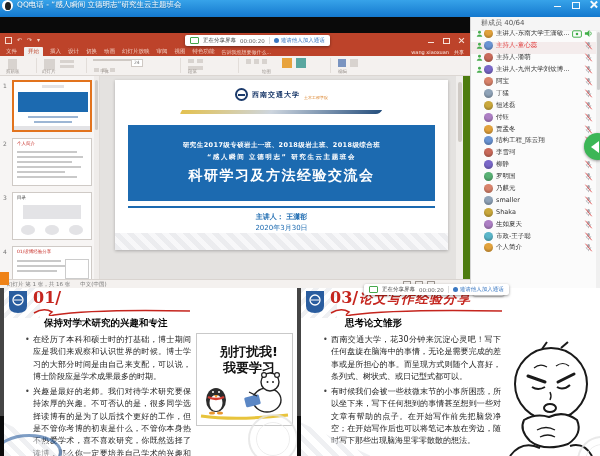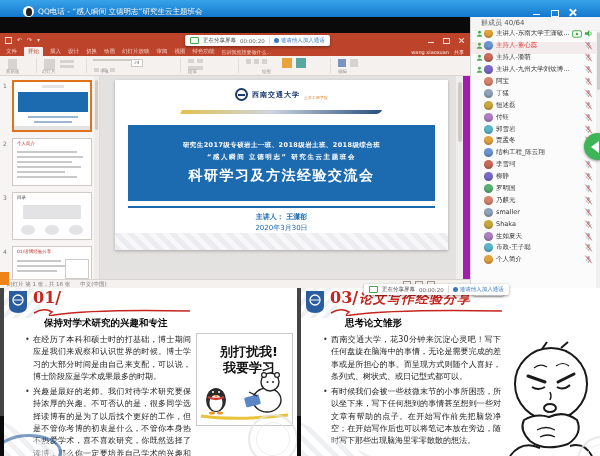--- a/index.html
+++ b/index.html
@@ -1,38 +1,38 @@
 <!DOCTYPE html>
 <html><head>
 <meta charset="utf-8">
 <style>
   html,body{margin:0;padding:0;background:#222;}
   .stage{position:relative;width:600px;height:456px;overflow:hidden;background:#0b0b0b;
          font-family:"DejaVu Sans","Liberation Sans",sans-serif;cursor:default;}
 
   
   .qq-bar{position:absolute;left:0;top:0;width:600px;height:17px;
-    background:linear-gradient(180deg,#37a3e9,#1478ce);display:flex;align-items:flex-end;
-    padding:0 23px;box-sizing:border-box;gap:4px;color:#fff;z-index:20;}
+    background:linear-gradient(180deg,#37a3e9,#1478ce);display:flex;align-items:flex-start;
+    padding:0 2px;box-sizing:border-box;gap:4px;color:#fff;z-index:20;}
   .qq-icon{width:11px;height:11px;border-radius:50%;background:#fff;flex:none;position:relative;}
   .qq-icon i{position:absolute;left:2.5px;top:1.5px;width:6px;height:8px;background:#222;
     border-radius:50% 50% 45% 45%;}
   .qq-title{font-size:7.5px;white-space:nowrap;text-shadow:0 1px 1px rgba(0,0,0,.25);}
   .wc-group{margin-left:auto;display:flex;gap:9px;align-items:center;}
   .wc{width:9px;height:9px;position:relative;opacity:.95;}
   .wc-min::after{content:"";position:absolute;left:1px;bottom:2px;width:7px;height:1.5px;background:#fff;}
   .wc-max::after{content:"";position:absolute;left:1px;top:1.5px;width:6px;height:5px;border:1px solid #fff;}
   .wc-close::before,.wc-close::after{content:"";position:absolute;left:4px;top:0;width:1.5px;height:9px;background:#fff;}
   .wc-close::before{transform:rotate(45deg);} .wc-close::after{transform:rotate(-45deg);}
 
   
   .share-area{position:absolute;left:0;top:17px;width:470px;height:271px;background:#0a0a0a;}
 
   
-  .ppt{position:absolute;left:0;top:16px;width:470px;height:255px;background:#a21caf;}
+  .ppt{position:absolute;left:0;top:16px;width:470px;height:255px;background:#4d7c0f;}
   .ppt-tb{position:absolute;left:0;top:0;width:470px;height:14px;background:#bd432a;
     display:flex;align-items:center;padding:0 5px;box-sizing:border-box;gap:5px;}
   .qa{font-size:6px;color:#f6d9cd;line-height:1;}
   .qa-save{width:5px;height:5px;border:1px solid #f6d9cd;}
   .ppt-wc{margin-left:auto;display:flex;gap:8px;align-items:center;}
   .pwc{width:7px;height:7px;position:relative;}
   .pwc-min::after{content:"";position:absolute;left:0;bottom:1px;width:6px;height:1px;background:#f8e3da;}
   .pwc-max::after{content:"";position:absolute;left:0;top:1px;width:5px;height:4px;border:1px solid #f8e3da;}
   .pwc-close::before,.pwc-close::after{content:"";position:absolute;left:3px;top:0;width:1px;height:7px;background:#f8e3da;}
   .pwc-close::before{transform:rotate(45deg);} .pwc-close::after{transform:rotate(-45deg);}
@@ -454,33 +454,20 @@
             <svg viewBox="0 0 10 10" width="9" height="9">
               <rect x="3.6" y="1" width="2.8" height="4.6" rx="1.4" fill="#a7a7ad"></rect>
               <path d="M2.4 4.6a2.6 2.6 0 0 0 5.2 0" fill="none" stroke="#a7a7ad" stroke-width="0.8"></path>
               <line x1="5" y1="7.4" x2="5" y2="9" stroke="#a7a7ad" stroke-width="0.8"></line>
               <line x1="1.6" y1="0.8" x2="8.6" y2="9.2" stroke="#e05252" stroke-width="1"></line>
             </svg>
           </span>
         </div>
         <div class="m-row">
           <span class="m-badge"></span>
-          <span class="m-av" style="background:#5bb6c9"></span>
-          <span class="m-name">郭雪岩</span>
-          <span class="m-ic">
-            <svg viewBox="0 0 10 10" width="9" height="9">
-              <rect x="3.6" y="1" width="2.8" height="4.6" rx="1.4" fill="#a7a7ad"></rect>
-              <path d="M2.4 4.6a2.6 2.6 0 0 0 5.2 0" fill="none" stroke="#a7a7ad" stroke-width="0.8"></path>
-              <line x1="5" y1="7.4" x2="5" y2="9" stroke="#a7a7ad" stroke-width="0.8"></line>
-              <line x1="1.6" y1="0.8" x2="8.6" y2="9.2" stroke="#e05252" stroke-width="1"></line>
-            </svg>
-          </span>
-        </div>
-        <div class="m-row">
-          <span class="m-badge"></span>
           <span class="m-av" style="background:#e2a23c"></span>
           <span class="m-name">贾孟冬</span>
           <span class="m-ic">
             <svg viewBox="0 0 10 10" width="9" height="9">
               <rect x="3.6" y="1" width="2.8" height="4.6" rx="1.4" fill="#a7a7ad"></rect>
               <path d="M2.4 4.6a2.6 2.6 0 0 0 5.2 0" fill="none" stroke="#a7a7ad" stroke-width="0.8"></path>
               <line x1="5" y1="7.4" x2="5" y2="9" stroke="#a7a7ad" stroke-width="0.8"></line>
               <line x1="1.6" y1="0.8" x2="8.6" y2="9.2" stroke="#e05252" stroke-width="1"></line>
             </svg>
           </span>

